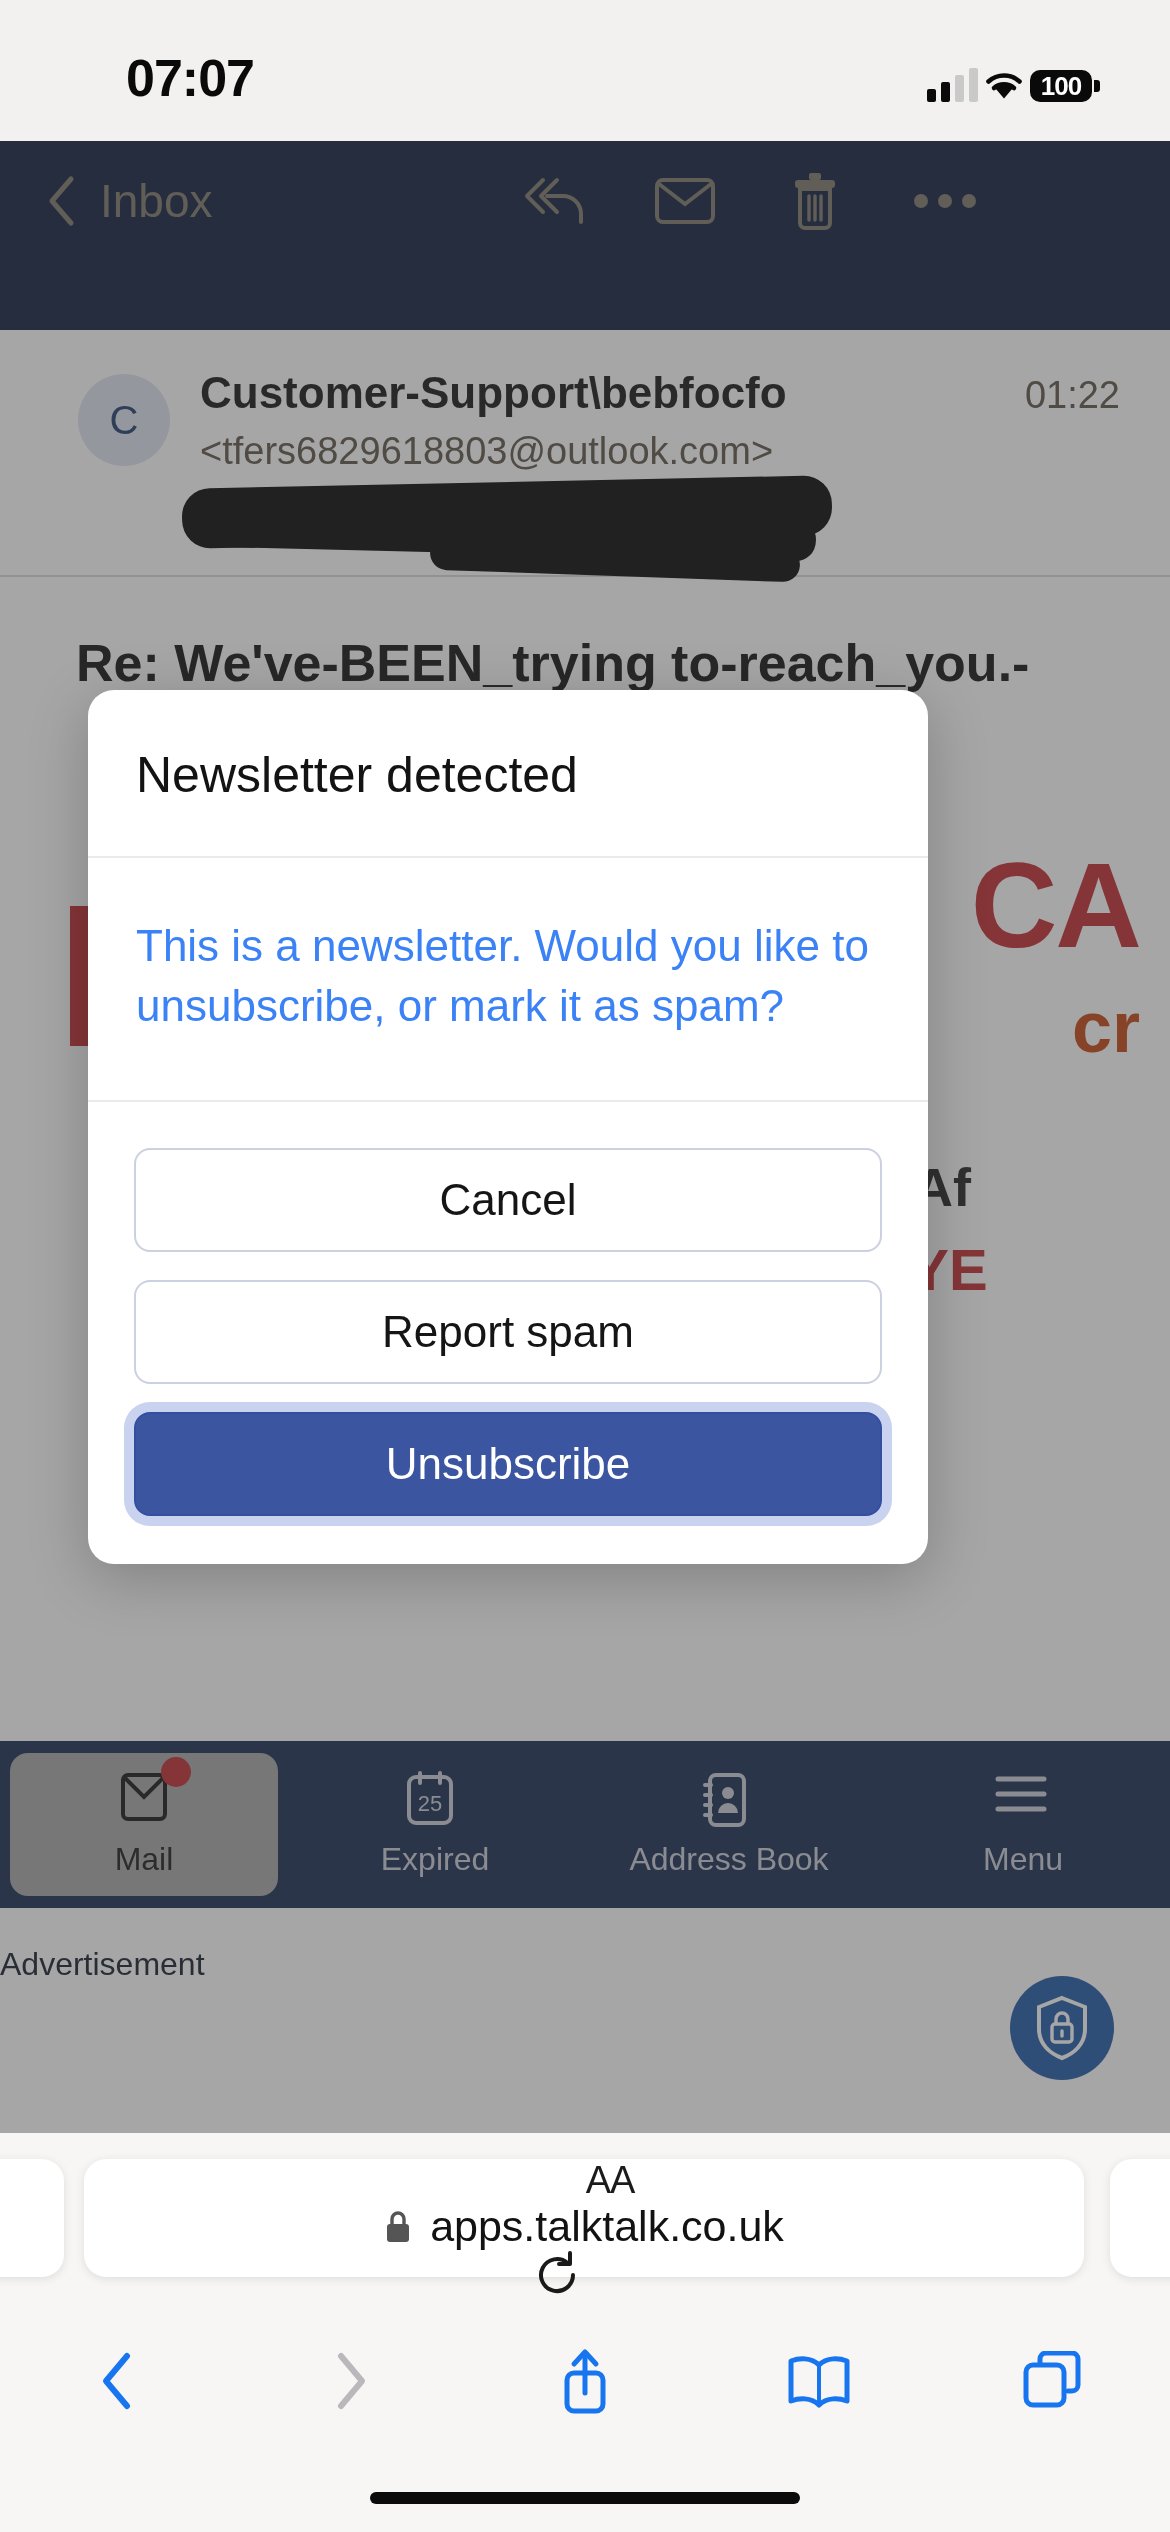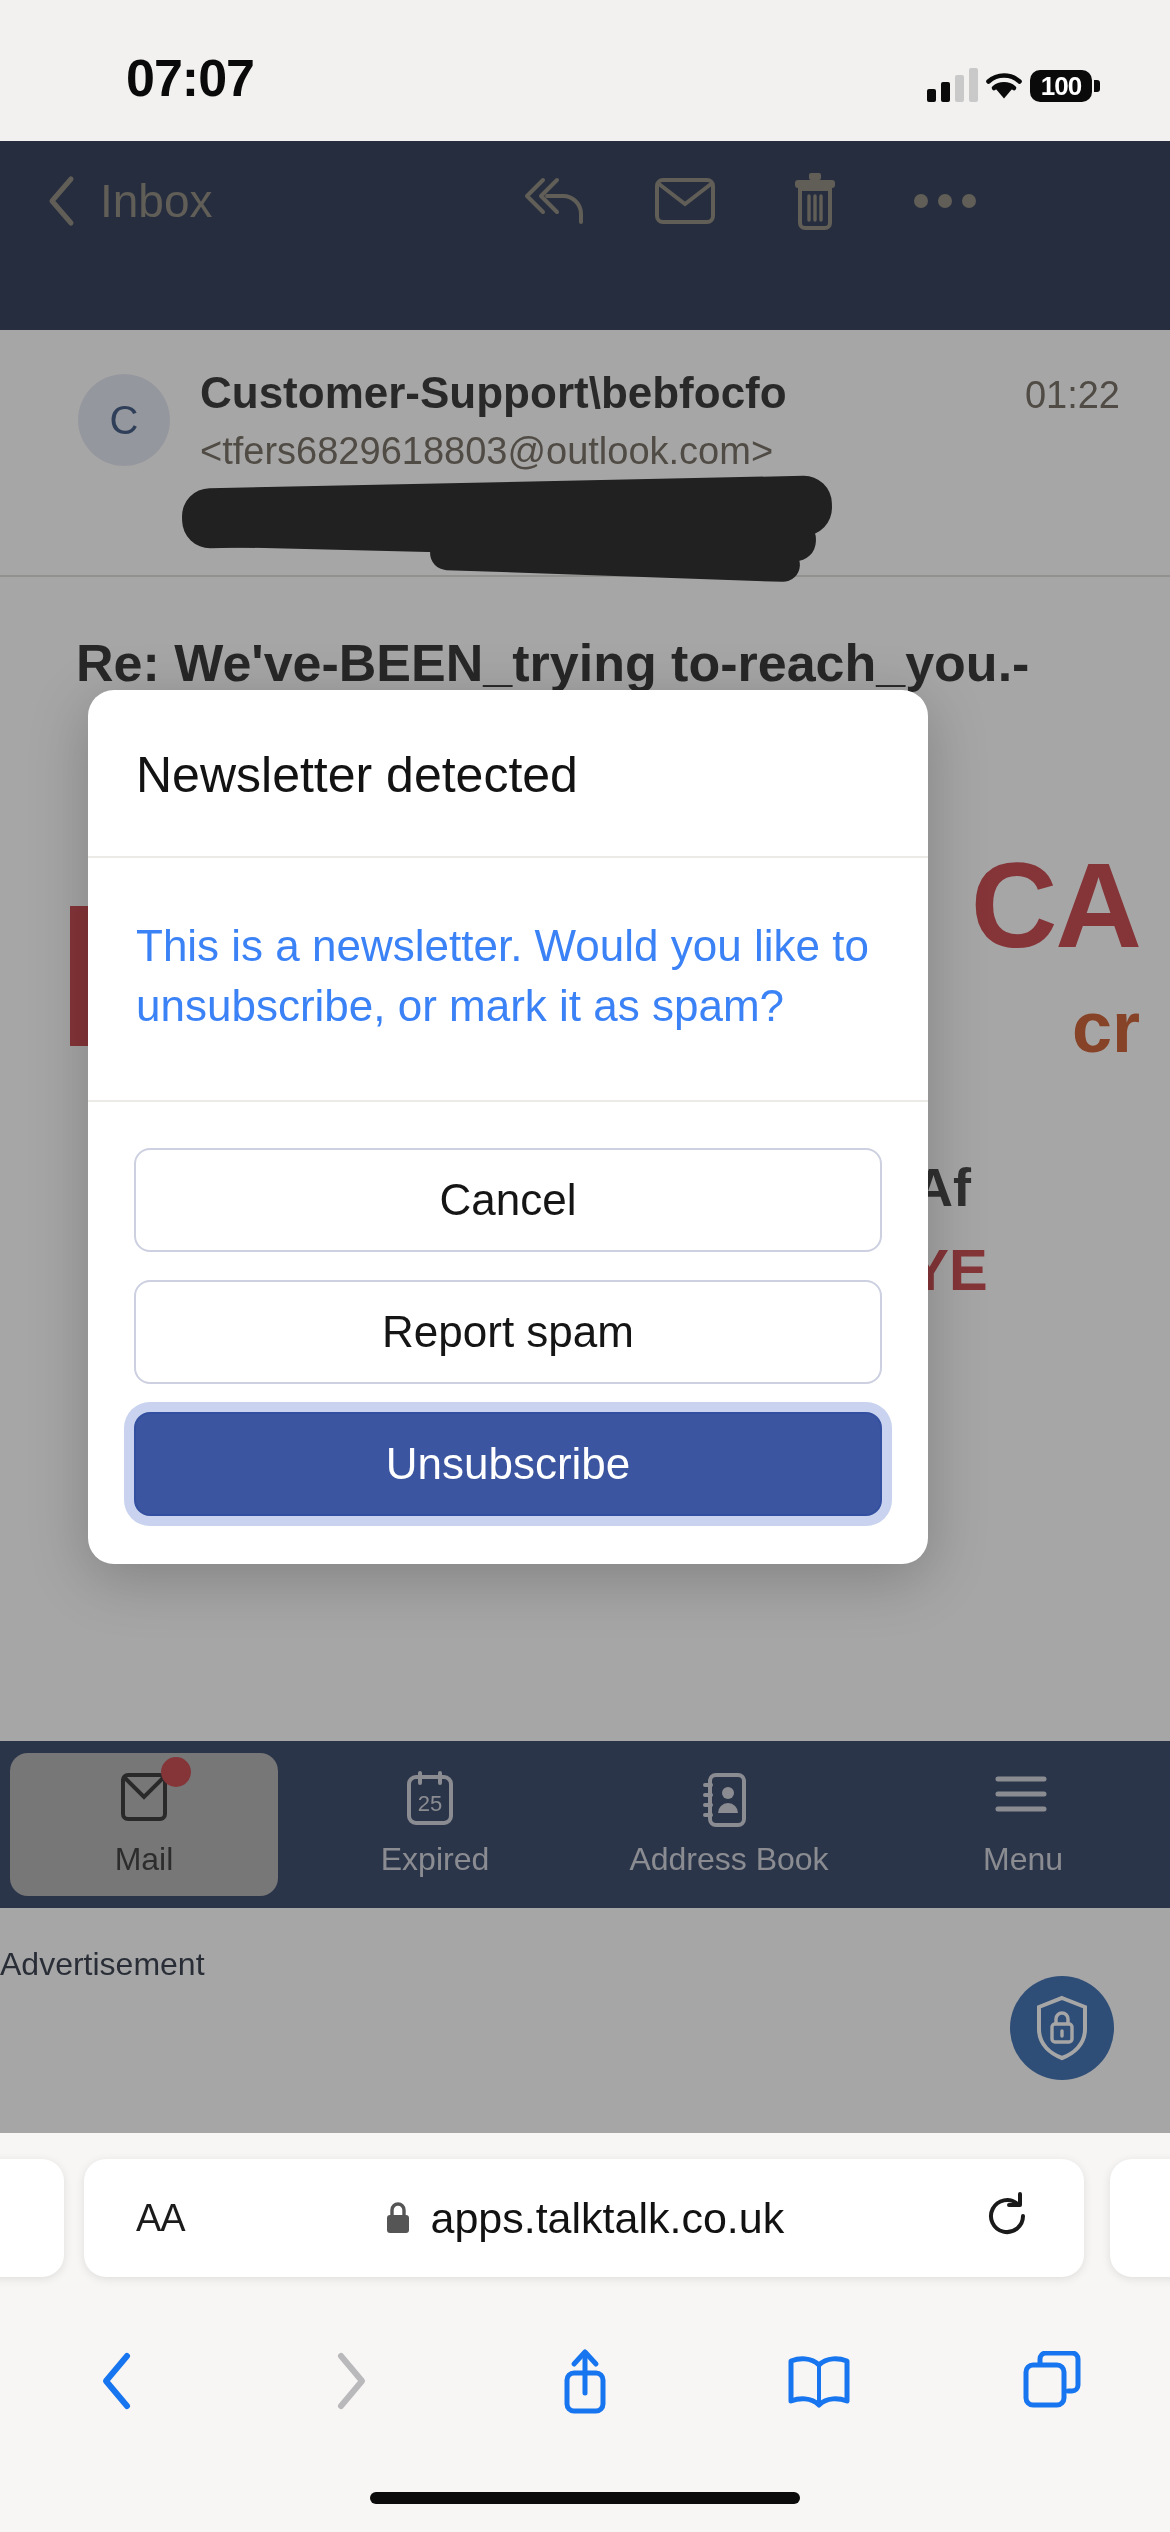--- a/index.html
+++ b/index.html
@@ -139,20 +139,21 @@
 
   
   .safari {
     position: absolute; top: 2133px; left: 0; width: 1170px; height: 399px;
     background: #f7f6f4;
   }
   .urlrow { position: relative; height: 134px; margin-top: 18px; }
   .tabcard {
     position: absolute; background: #ffffff; border-radius: 22px; height: 118px; top: 8px;
     box-shadow: 0 2px 10px rgba(0,0,0,0.10);
+    flex-direction: column;
   }
   .tabcard.left { left: -56px; width: 120px; }
   .tabcard.main { left: 84px; width: 1000px; display: flex; align-items: center; }
   .tabcard.right { right: -60px; width: 120px; }
   .aa { font-size: 38px; color:#1b1b1b; margin-left: 52px; font-weight:500; letter-spacing:-1px;}
   .url-center { flex: 1; display: flex; align-items: center; justify-content: center; gap: 18px; }
   .url-text { font-size: 43px; color: #121212; }
   .reload { margin-right: 54px; }
   .toolbar {
     position: absolute; bottom: 96px; left: 0; width: 1170px; height: 110px;

